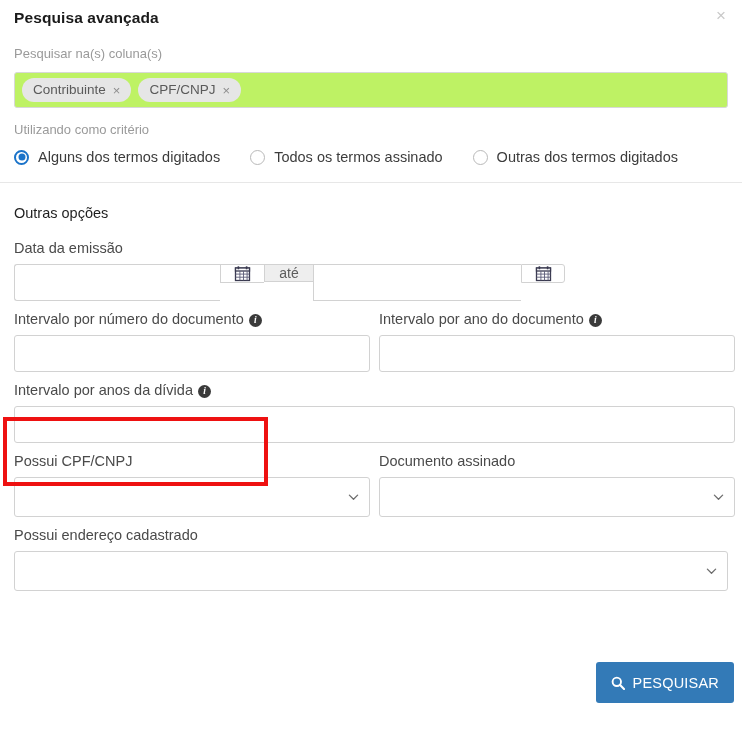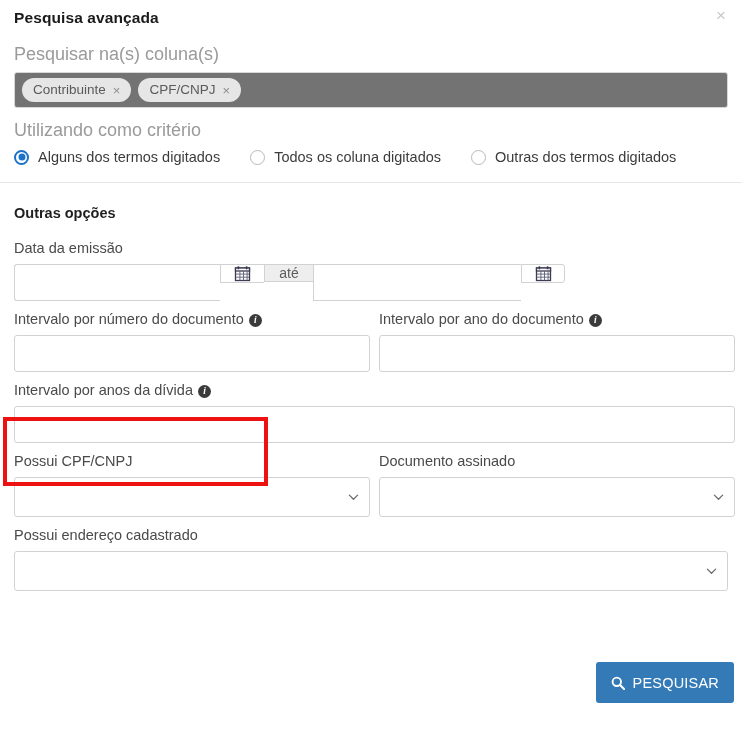--- a/index.html
+++ b/index.html
@@ -40,21 +40,21 @@
     font-weight: 400;
     line-height: 1;
     cursor: pointer;
     background: none; border: none;
     font-family: "Liberation Sans", sans-serif;
   }
 
   
   .section-top { padding: 0 14px; }
   .label-muted {
-    font-size: 18px;
+    font-size: 13px;
     color: #9a9a9a;
     line-height: 18px;
     margin: 13px 0 9px 0;
     display: block;
   }
   .label-dark {
     font-size: 14.5px;
     color: #4a4a4a;
     line-height: 19px;
     margin: 0 0 6px 0;
@@ -63,21 +63,21 @@
 
   
   .token-input {
     border: 1px solid #d8d8d8;
     border-radius: 3px;
     height: 36px;
     display: flex;
     align-items: center;
     padding: 0 7px;
     gap: 7px;
-    background: #737373;
+    background: #bef264;
   }
   .token {
     display: inline-flex;
     align-items: center;
     gap: 7px;
     background: #e6e6e6;
     color: #5a5a5a;
     border-radius: 13px;
     height: 24px;
     padding: 0 11px;
@@ -140,21 +140,21 @@
     height: 1px;
     background: #e7e7e7;
     margin: 16px 0 0 0;
     width: 100%;
   }
 
   
   .section-body { padding: 0 14px; }
   .subtitle {
     font-size: 14.5px;
-    font-weight: bold;
+    font-weight: normal;
     color: #1f1f1f;
     margin: 21px 0 16px 0;
     line-height: 19px;
   }
 
   
   .field-input {
     width: 100%;
     height: 37px;
     border: 1px solid #d2d2d2;
@@ -327,21 +327,21 @@
 
     <label class="label-muted">Utilizando como critério</label>
 
     <div class="radio-row">
       <div class="radio-item">
         <span class="radio-dot checked"></span>
         <span class="radio-label">Alguns dos termos digitados</span>
       </div>
       <div class="radio-item">
         <span class="radio-dot"></span>
-        <span class="radio-label">Todos os coluna digitados</span>
+        <span class="radio-label">Todos os termos assinado</span>
       </div>
       <div class="radio-item">
         <span class="radio-dot"></span>
         <span class="radio-label">Outras dos termos digitados</span>
       </div>
     </div>
   </div>
 
   <div class="divider"></div>
 

